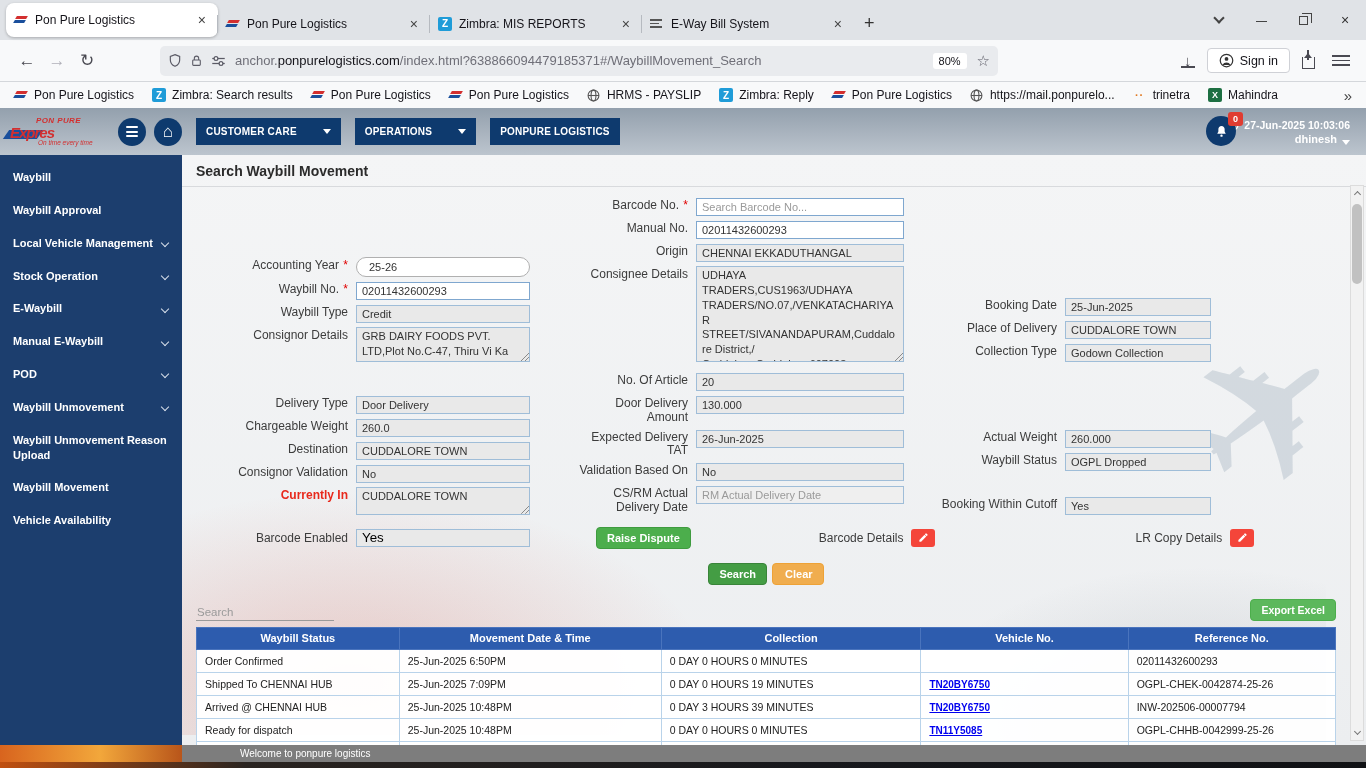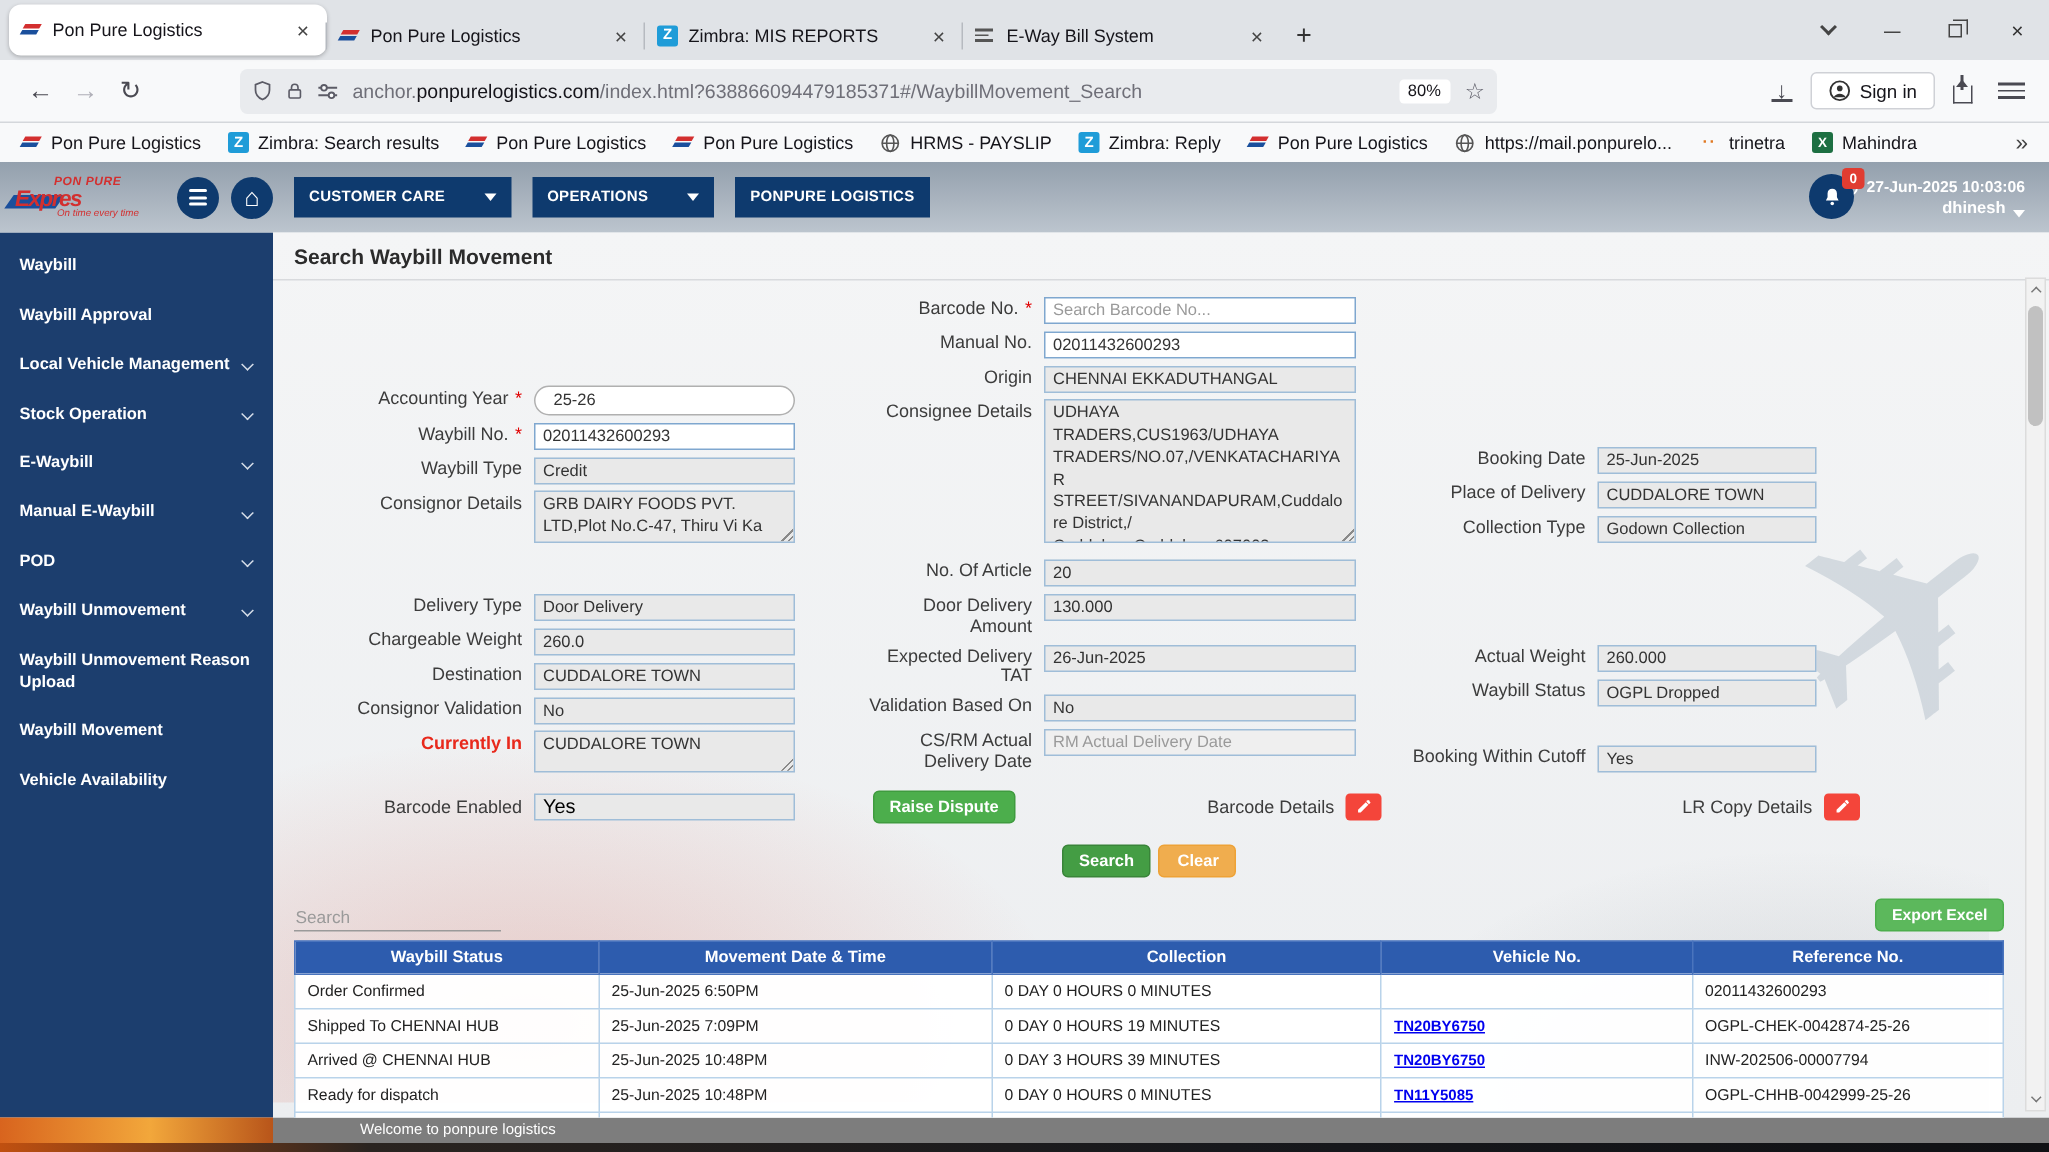--- a/index.html
+++ b/index.html
@@ -547,21 +547,21 @@
               <div class="frow">
                 <div class="flabel">Booking Within Cutoff</div>
                 <div class="fctrl"><input class="ro" readonly="" value="Yes" style=""></div>
               </div>
             </div>
           </div>
 
         <div class="actrow">
           <div class="flabel" style="width:160px">Barcode Enabled</div>
           <input class="ro" style="width: 174px;" readonly="" value="Yes">
-          <button class="btn btn-green" style="margin-left:52px">Raise Dispute</button>
+          <button class="btn btn-green" style="margin-left:66px">Raise Dispute</button>
           <span class="detlabel" style="margin-left:128px">Barcode Details</span>
           <span class="iconbtn">
               <svg width="11" height="11" viewBox="0 0 24 24">
                 <path d="M3 17.2V21h3.8L18 9.8 14.2 6 3 17.2z" fill="#fff"></path>
                 <path d="M20.7 7.1a1 1 0 000-1.4l-2.4-2.4a1 1 0 00-1.4 0L15 5.2 18.8 9z" fill="#fff"></path>
               </svg>
             </span>
           <span class="detlabel" style="margin-left:200px">LR Copy Details</span>
           <span class="iconbtn">
               <svg width="11" height="11" viewBox="0 0 24 24">

